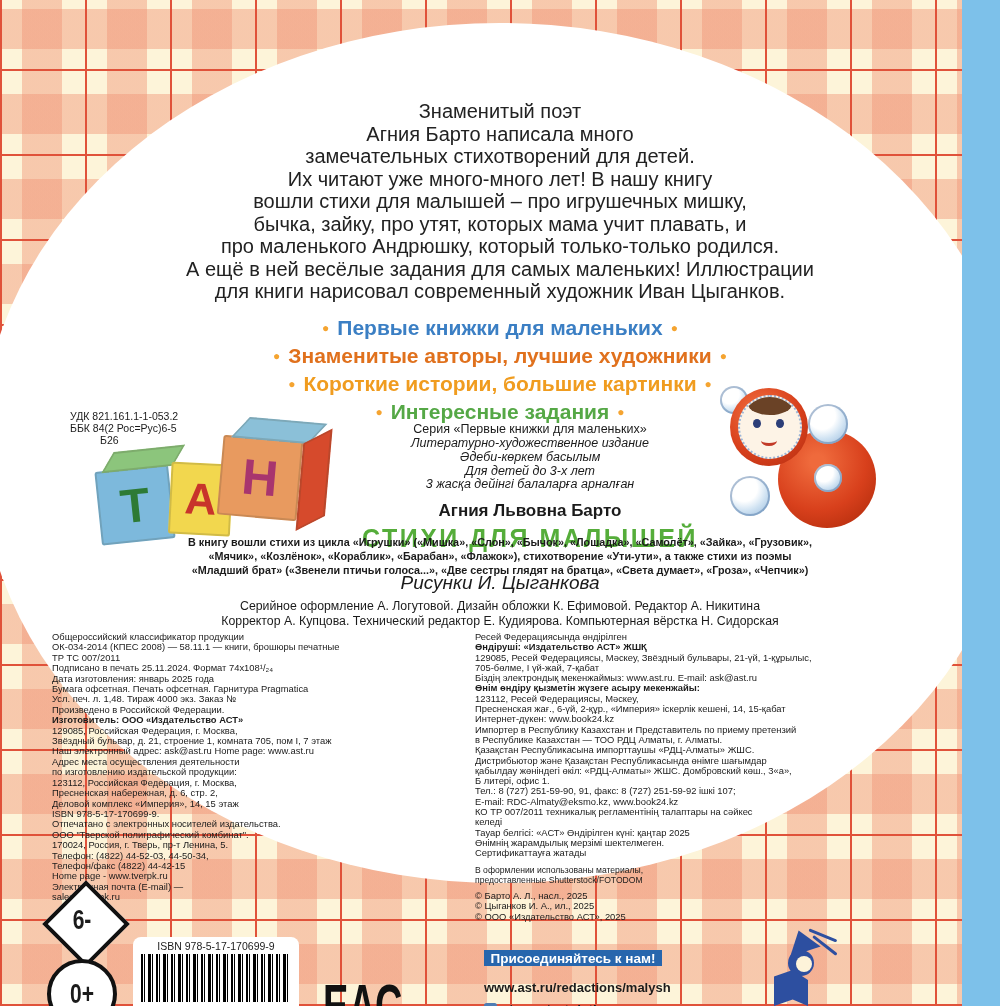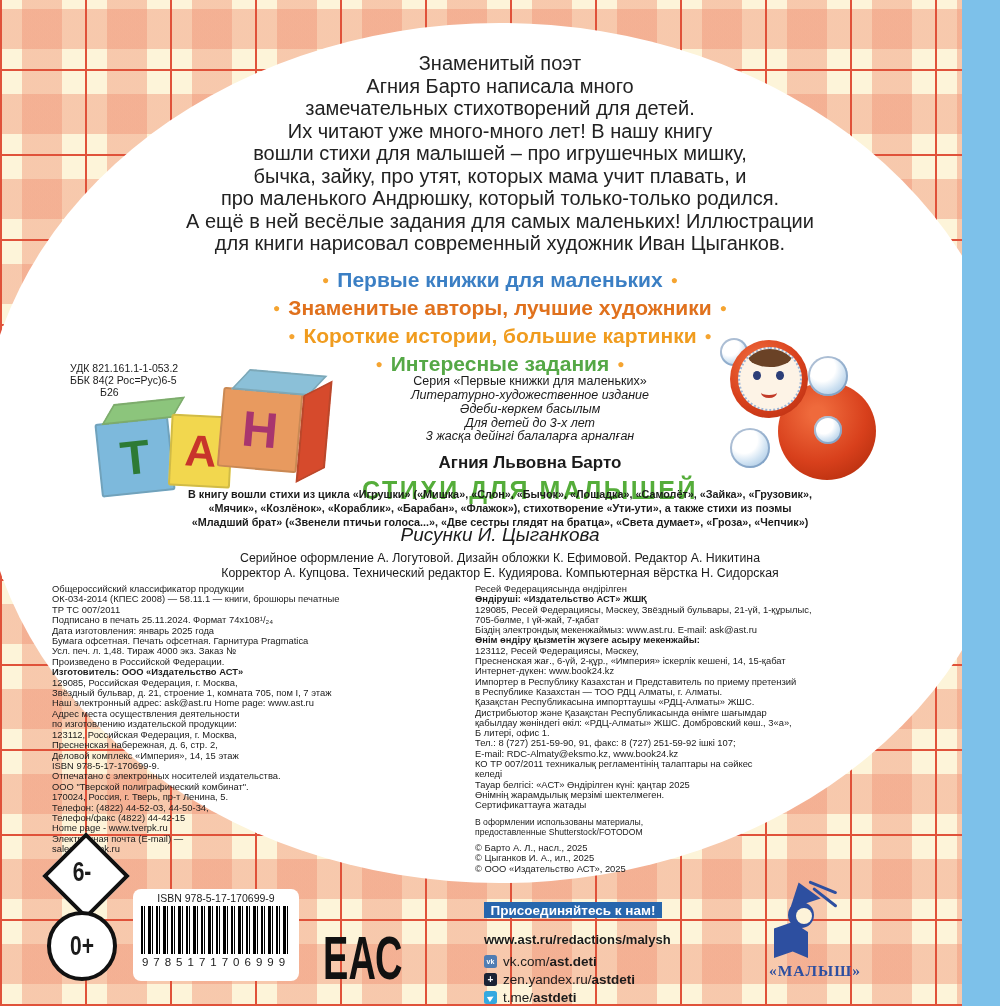--- a/index.html
+++ b/index.html
@@ -9,21 +9,21 @@
     background-color:#fdf4d9;
     background-image:
       repeating-linear-gradient(90deg,#e0523a 0 2px,transparent 2px 85px),
       repeating-linear-gradient(0deg,#e0523a 0 2px,transparent 2px 85px),
       repeating-linear-gradient(90deg,transparent 0 22px,rgba(240,148,118,.45) 22px 62px,transparent 62px 85px),
       repeating-linear-gradient(0deg,transparent 0 22px,rgba(240,148,118,.45) 22px 62px,transparent 62px 85px);
   }
   .white-circle{position:absolute;left:-20px;top:23px;width:1040px;height:860px;
     background:#fff;border-radius:50%;z-index:1;}
   .blue-band{position:absolute;right:0;top:0;width:38px;height:1006px;background:#7dc1ea;z-index:3;}
-  .layer{position:absolute;z-index:2;}
+  .layer{position:absolute;z-index:2;margin-top:48px;}
 
   .ln{display:block;}
   .b{font-weight:bold;}
   .sm{font-size:8.6px;}
   .gap{margin-top:6px;}
   .ind{padding-left:30px;}
 
   .intro{left:0;top:52px;width:1000px;text-align:center;font-size:20px;line-height:22.5px;color:#222;}
   .intro .ln{white-space:nowrap;}
 

